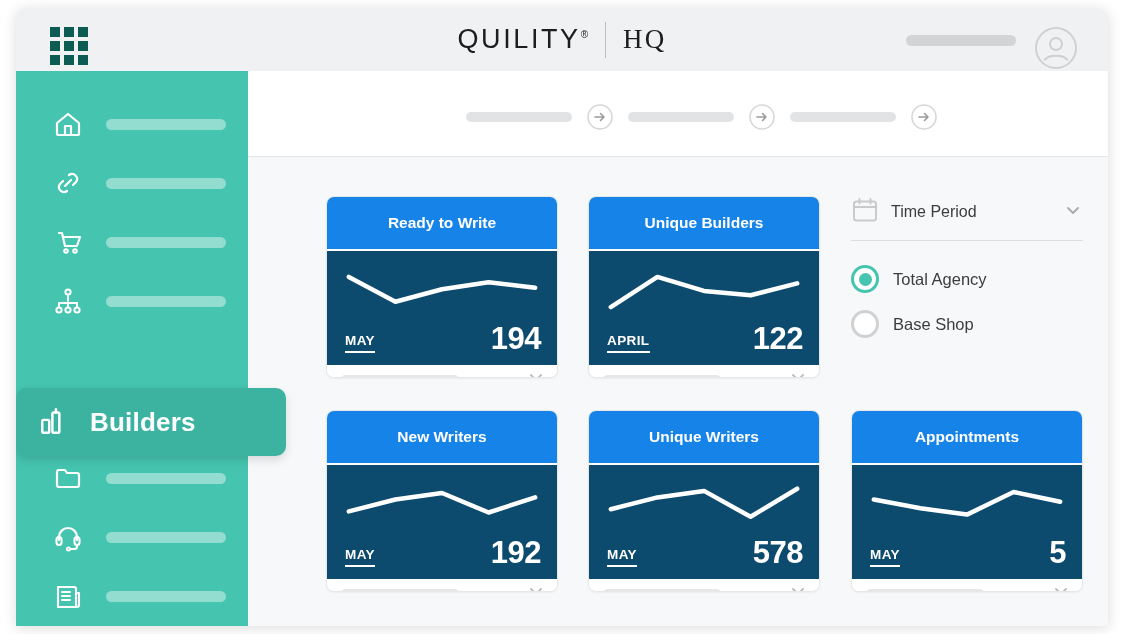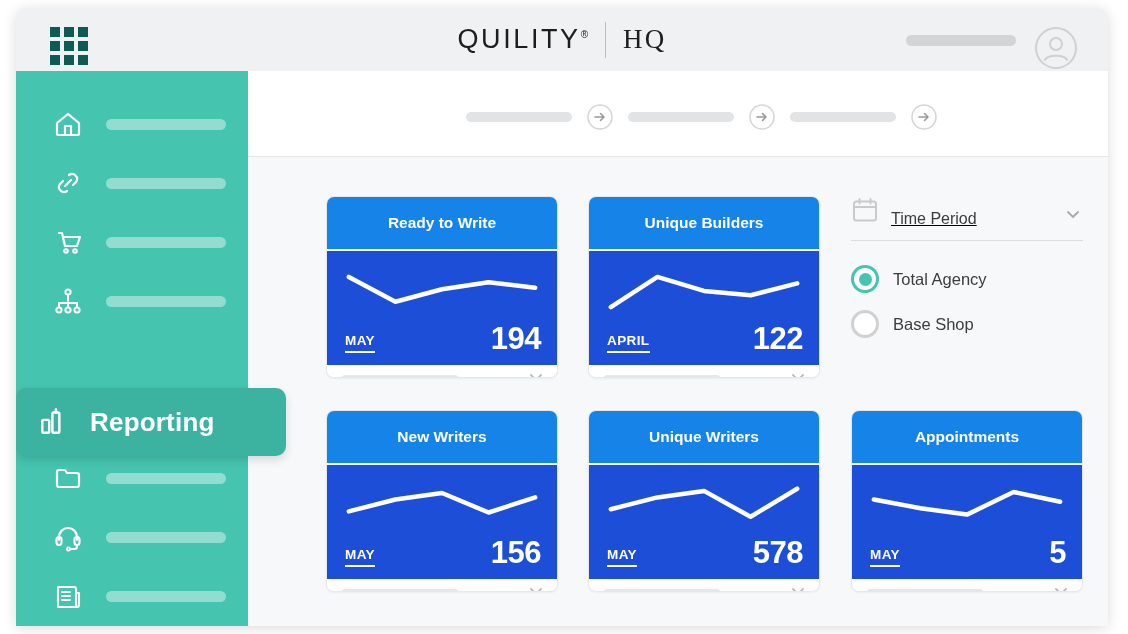--- a/index.html
+++ b/index.html
@@ -119,21 +119,21 @@
     overflow: hidden;
     box-shadow: 0 1px 2px rgba(0,0,0,0.05);
   }
   .card-head {
     height: 54px; background: #1683e8;
     display: flex; align-items: center; justify-content: center;
     border-bottom: 2px solid #ffffff;
   }
   .card-title { font-size: 15.5px; font-weight: bold; color: #ffffff; }
   .card-body {
-    position: relative; height: 114px; background: #1d4ed8;
+    position: relative; height: 114px; background: #0c4a6e;
   }
   .card-chart { position: absolute; left: 0; top: 0; width: 100%; height: 100%; }
   .card-month {
     position: absolute; left: 18px; bottom: 12px;
     font-size: 13.5px; font-weight: bold; color: #ffffff;
     letter-spacing: 0.4px;
     border-bottom: 2.5px solid #ffffff; padding-bottom: 3px;
   }
   .card-value {
     position: absolute; right: 16px; bottom: 8px;
@@ -142,22 +142,22 @@
   .card-foot {
     height: 28px; background: #ffffff;
     display: flex; align-items: center; justify-content: space-between;
     padding: 0 12px 0 14px;
   }
   .foot-bar { width: 118px; height: 9px; border-radius: 5px; background: #e6e7e9; }
 
   
   .filters { position: absolute; left: 603px; top: 125px; width: 232px; }
   .time-period {
-    display: flex; align-items: flex-end; gap: 12px;
-    border-bottom: 1px solid #dddee0; padding-bottom: 12px; text-decoration: underline;
+    display: flex; align-items: center; gap: 12px;
+    border-bottom: 1px solid #dddee0; padding-bottom: 12px;
   }
   .tp-label { font-size: 16px; color: #3c3c3c; flex: 1; }
   .radio-group { margin-top: 24px; display: flex; flex-direction: column; gap: 17px; }
   .radio-row { display: flex; align-items: center; gap: 14px; }
   .radio {
     width: 28px; height: 28px; border-radius: 50%;
     border: 3px solid #d0d1d3; background: #ffffff;
     display: flex; align-items: center; justify-content: center;
     flex: none;
   }
@@ -295,21 +295,21 @@
   </div>
 
   <div class="reporting" style="top:380px">
     <span class="nav-icon">
       <svg width="34" height="34" viewBox="0 0 30 30">
         <rect x="4" y="13" width="6.5" height="12" rx="1.2" fill="none" stroke="#fff" stroke-width="2.3"></rect>
         <rect x="13.5" y="6" width="6.5" height="19" rx="1.2" fill="none" stroke="#fff" stroke-width="2.3"></rect>
         <path d="M16.8 3 v3" stroke="#fff" stroke-width="2.3" stroke-linecap="round"></path>
       </svg>
     </span>
-    <span class="reporting-label">Reporting</span>
+    <span class="reporting-label">Builders</span>
   </div>
 
   <div class="main">
 
     <div class="page-header">
       <div class="breadcrumb">
         <span class="crumb-bar"></span>
         <span class="crumb-arrow">
           <svg width="28" height="28" viewBox="0 0 28 28">
             <circle cx="14" cy="14" r="12" fill="none" stroke="#d6d7d9" stroke-width="1.6"></circle>
@@ -377,21 +377,21 @@
 
     <div class="card" style="left:78px; top:339px">
       <div class="card-head">
         <span class="card-title">New Writers</span>
       </div>
       <div class="card-body">
         <svg class="card-chart" viewBox="0 0 232 114" preserveAspectRatio="none">
           <polyline fill="none" stroke="#ffffff" stroke-width="4.5" stroke-linecap="round" stroke-linejoin="round" points="22.0,46.4 69.0,34.5 116.0,28.0 163.0,47.5 210.0,32.4"></polyline>
         </svg>
         <span class="card-month">MAY</span>
-        <span class="card-value">156</span>
+        <span class="card-value">192</span>
       </div>
       <div class="card-foot">
         <span class="foot-bar"></span>
         <span>
           <svg width="18" height="18" viewBox="0 0 18 18">
               <path d="M4 7 L9 12 L14 7" fill="none" stroke="#b9babc" stroke-width="1.8" stroke-linecap="round" stroke-linejoin="round"></path>
             </svg>
         </span>
       </div>
     </div>

